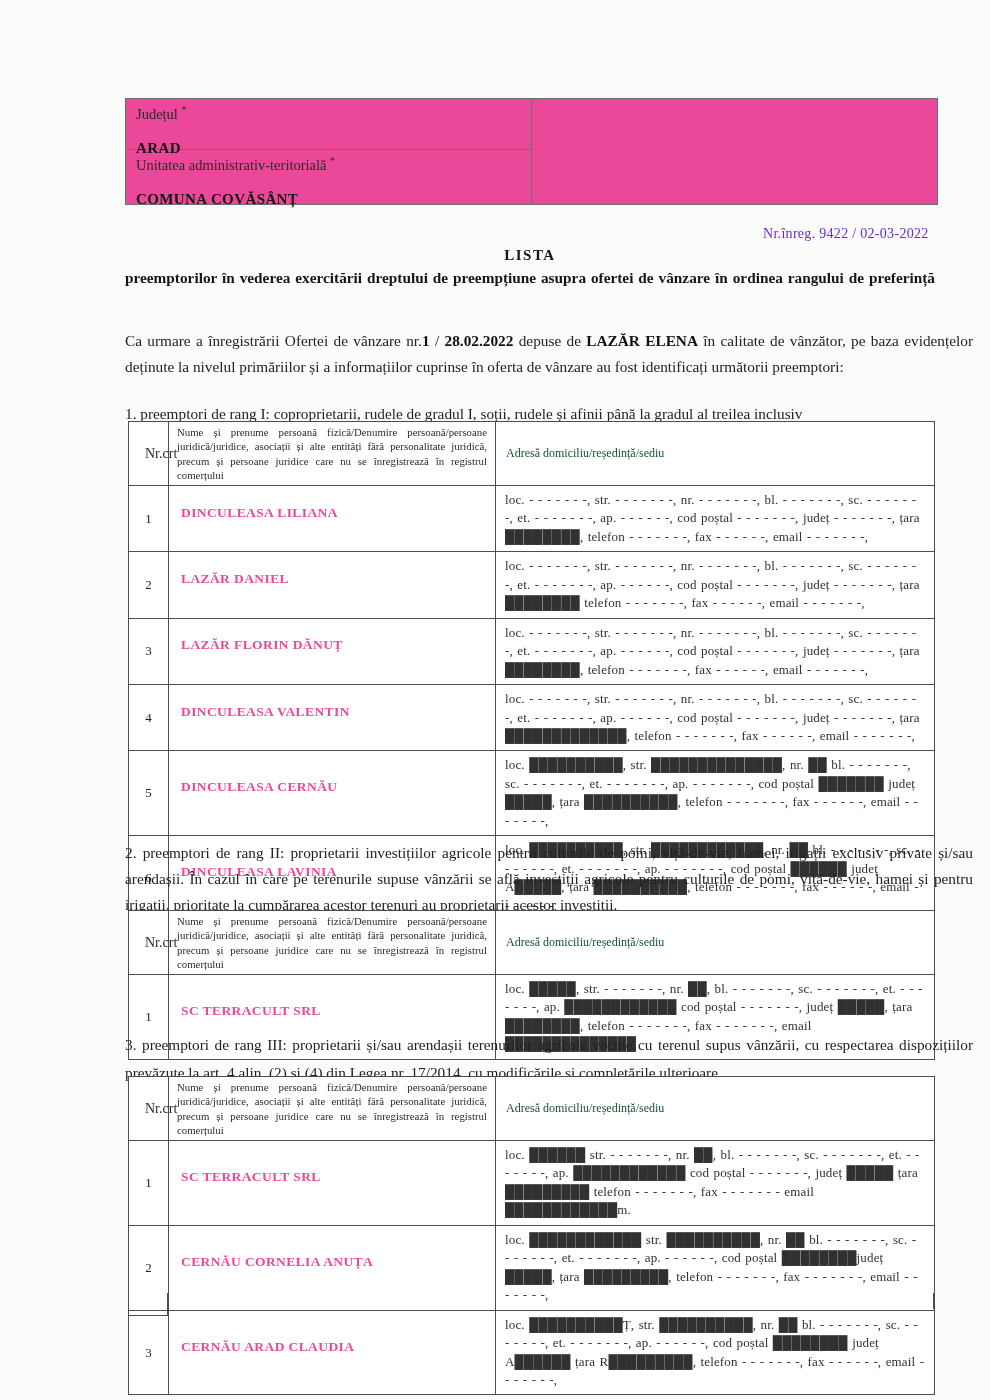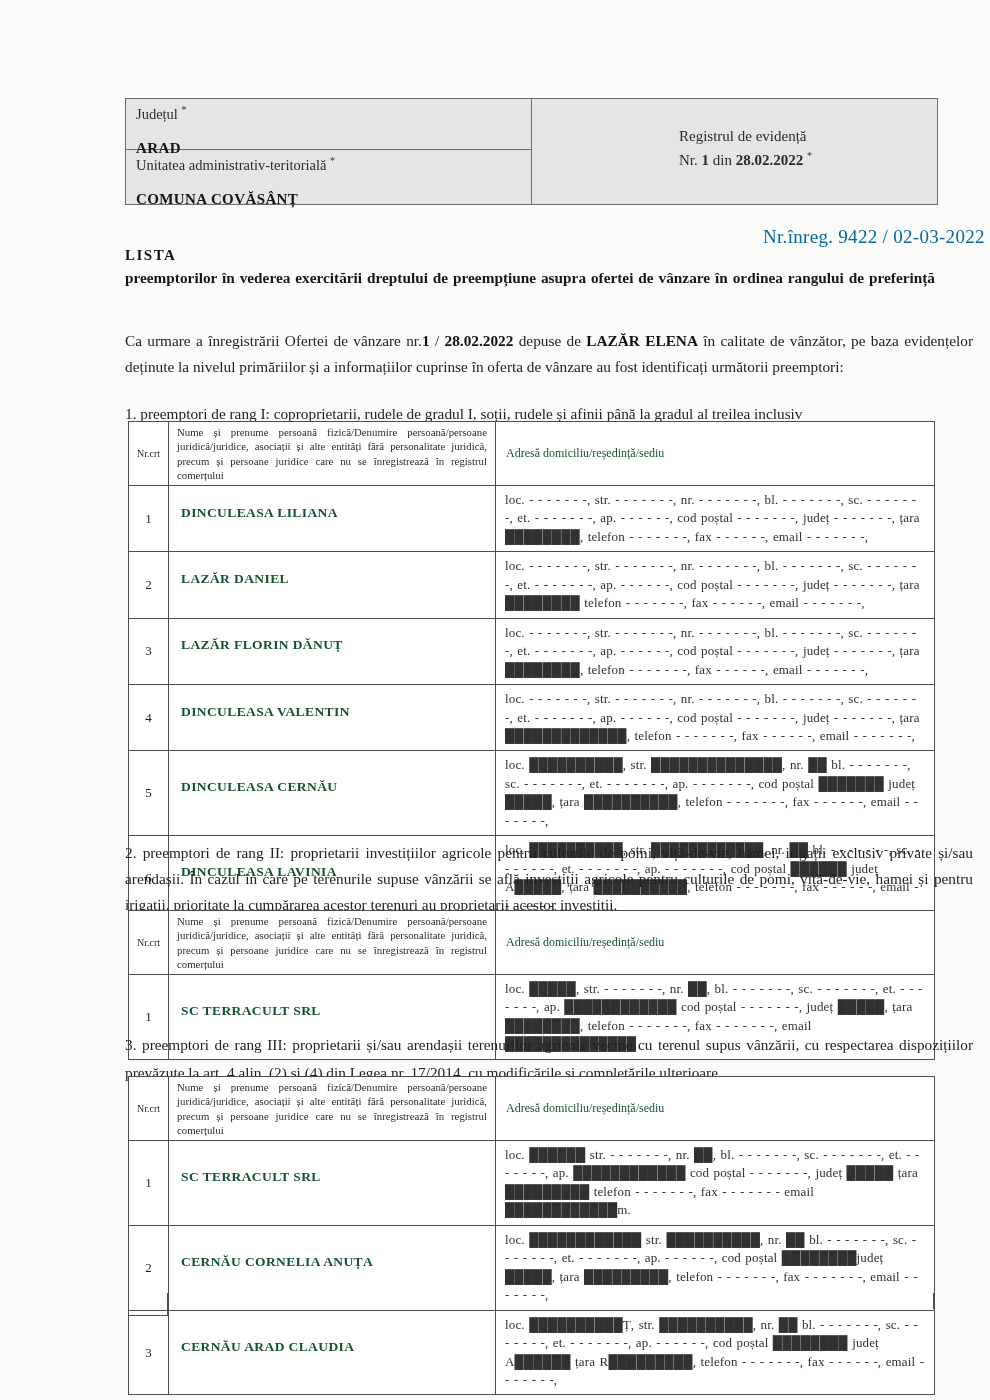--- a/index.html
+++ b/index.html
@@ -9,48 +9,48 @@
     overflow:hidden;
     position:relative;
     font-family:"Liberation Serif","DejaVu Serif",serif;
     color:#1f1f1f;
   }
   .page{position:absolute;inset:0;}
 
   
   .admin-box{
     position:absolute;left:125px;top:98px;width:813px;height:107px;
-    border:1.5px solid #6e6e6e;box-sizing:border-box;background:#e5e5e5;
+    border:1.5px solid #6e6e6e;box-sizing:border-box;background:#ec4899;
   }
   .admin-left{
     position:absolute;left:0;top:0;width:406px;height:100%;
     border-right:1.5px solid #6e6e6e;box-sizing:border-box;
   }
   .admin-cell{height:51px;border-bottom:1.5px solid #6e6e6e;padding:5px 10px 0 10px;box-sizing:border-box;}
   .admin-cell.second{border-bottom:none;height:52px;}
   .admin-cell .lbl{font-size:14.5px;color:#2a2a2a;}
   .admin-cell .lbl sup{font-size:10px;}
   .admin-cell .val{font-weight:bold;font-size:15px;letter-spacing:.4px;margin-top:17px;color:#141414;}
   .admin-right{
     position:absolute;left:406px;top:0;right:0;height:100%;
     padding:29px 0 0 147px;box-sizing:border-box;font-size:15px;color:#2a2a2a;
   }
   .admin-right .reg-no{margin-top:5px;}
   .admin-right sup{font-size:10px;}
 
   
   .reg-entry{
     position:absolute;top:226px;left:763px;white-space:nowrap;
-    font-size:19px;color:#0369a1;letter-spacing:.3px;text-align:right;
+    font-size:14px;color:#6d28d9;letter-spacing:.3px;text-align:right;
   }
 
   
   .title{
     position:absolute;top:247px;left:125px;width:810px;
-    text-align:left;font-weight:bold;font-size:15px;letter-spacing:1.5px;color:#161616;
+    text-align:center;font-weight:bold;font-size:15px;letter-spacing:1.5px;color:#161616;
   }
   .subtitle{
     position:absolute;top:269px;left:125px;width:810px;
     font-weight:bold;font-size:15.3px;color:#161616;
     text-align:justify;text-align-last:justify;
   }
 
   
   .para{
     position:absolute;left:125px;width:848px;
@@ -68,25 +68,25 @@
     border-collapse:collapse;table-layout:fixed;background:#fff;
   }
   .t1{top:421px;}
   .t2{top:910px;}
   .t3{top:1076px;}
   table.ptable td{border:1px solid #4d4d4d;vertical-align:middle;box-sizing:border-box;}
   col.c-nr{width:40px;}
   col.c-name{width:327px;}
   col.c-addr{width:439px;}
   tr.head td{height:41px;vertical-align:middle;}
-  td.h-nr{font-size:10px;text-align:center;color:#2b2b2b;padding:0 4px;}
+  td.h-nr{font-size:14px;text-align:center;color:#2b2b2b;padding:0 16px;}
   td.h-name{font-size:10.8px;line-height:1.32;text-align:justify;padding:3px 8px;color:#2b2b2b;}
   td.h-addr{font-size:12px;color:#14532d;padding:0 0 0 10px;}
   td.nr{font-size:13px;text-align:center;color:#222;}
-  td.nm{font-weight:bold;font-size:13.5px;letter-spacing:.4px;padding:0 8px 12px 12px;color:#14532d;}
+  td.nm{font-weight:bold;font-size:13.5px;letter-spacing:.4px;padding:0 8px 12px 12px;color:#ec4899;}
   td.ad{font-size:13px;line-height:1.42;padding:5px 9px;color:#313131;letter-spacing:.15px;word-spacing:1px;}
   .t1 tr.row td{height:61px;}
   .t2 tr.row td{height:64px;}
   .t3 tr.r1 td{height:60px;}
   .t3 tr.r2 td{height:58px;}
   .t3 tr.r3 td{height:58px;margin-top:12px;}
 
   
   .partial-row{position:absolute;left:128px;top:1293px;width:806px;height:25px;}
   .partial-row .pcell{
@@ -105,24 +105,20 @@
   <div class="admin-box">
     <div class="admin-left">
       <div class="admin-cell">
         <div class="lbl"><span>Județul</span> <sup>*</sup></div>
         <div class="val">ARAD</div>
       </div>
       <div class="admin-cell second">
         <div class="lbl"><span>Unitatea administrativ-teritorială</span> <sup>*</sup></div>
         <div class="val">COMUNA COVĂSÂNȚ</div>
       </div>
-    </div>
-    <div class="admin-right">
-      <div>Registrul de evidență</div>
-      <div class="reg-no"><span>Nr.</span> <b>1</b> <span>din</span> <b>28.02.2022</b> <sup>*</sup></div>
     </div>
   </div>
 
   <div class="reg-entry">Nr.înreg. 9422 / 02-03-2022</div>
 
   <div class="title">LISTA</div>
   <div class="subtitle">preemptorilor în vederea exercitării dreptului de preempțiune asupra ofertei de vânzare în ordinea rangului de preferință</div>
 
   <p class="para intro"><span>Ca urmare a înregistrării Ofertei de vânzare nr.</span><b>1</b><span> / </span><b>28.02.2022</b><span> depuse de </span><b>LAZĂR ELENA</b><span> în calitate de vânzător, pe baza evidențelor deținute la nivelul primăriilor și a informațiilor cuprinse în oferta de vânzare au fost identificați următorii preemptori:</span></p>
 

